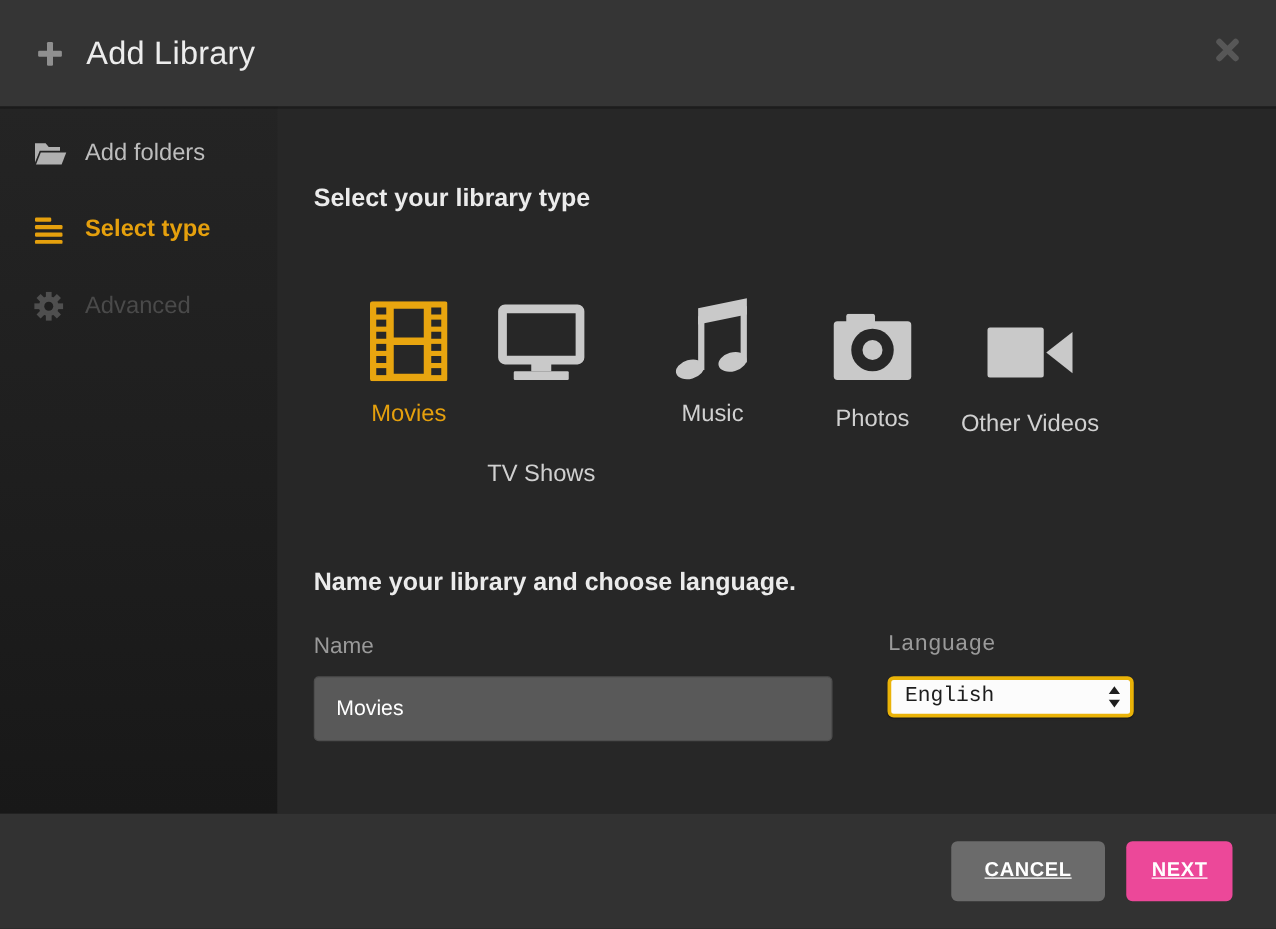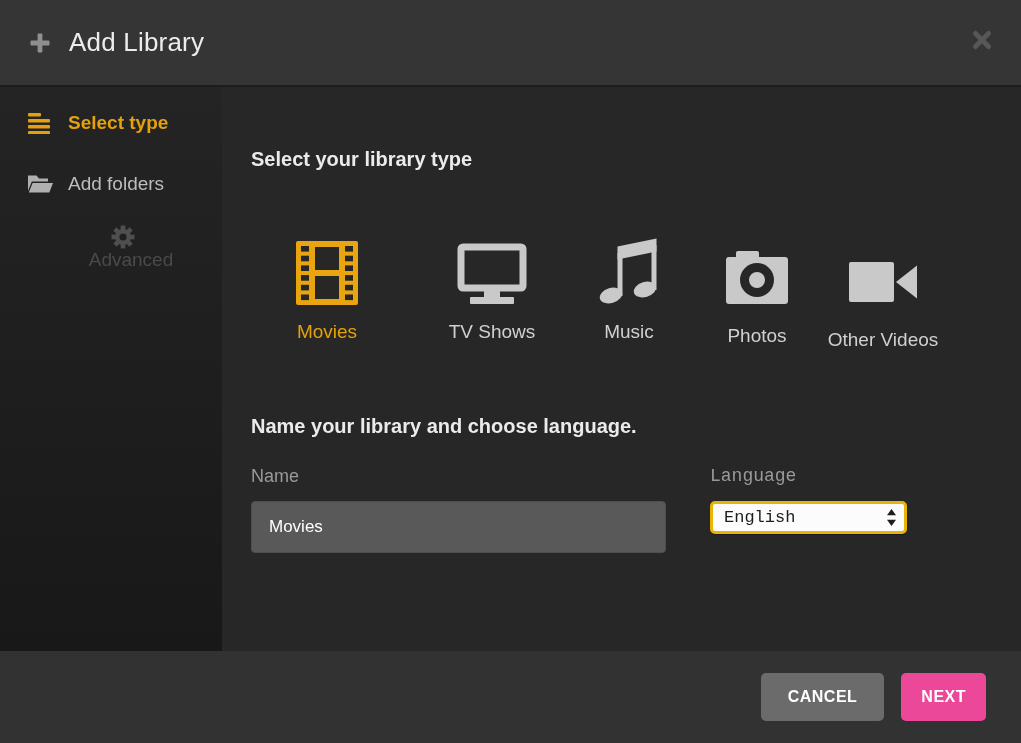--- a/index.html
+++ b/index.html
@@ -46,34 +46,34 @@
     height:40px; margin-bottom:21px;
     display:flex; align-items:center;
     padding-left:27px;
     font-size:19px;
     cursor:pointer;
   }
   .sidebar-item .s-icon { width:28px; display:flex; justify-content:flex-start; }
   .sidebar-item .s-label { margin-left:13px; }
   .sidebar-item.active  { color:#e5a00d; font-weight:700; }
   .sidebar-item.normal  { color:#bdbdbd; }
-  .sidebar-item.disabled{ color:#4a4a4a; cursor:default;flex-direction:column; }
+  .sidebar-item.disabled{ color:#4a4a4a; cursor:default; }
 
   .main { flex:1; padding:36px 0 0 29px; background:#272727; }
 
   .section-heading { font-size:20px; font-weight:700; color:#ebebeb; line-height:27px;margin-top:25px; }
 
   
   .types-row { display:flex; margin-top:66px; }
   .type-item {
     display:flex; flex-direction:column; align-items:center;
     cursor:pointer;
   }
   .t-movies { width:76px;  margin-left:38px; }
-  .t-tv     { width:90px;  margin-left:82px; }
+  .t-tv     { width:90px;  margin-left:23px;gap:48px; }
   .t-music  { width:70px;  margin-left:57px;align-items:center; }
   .t-photos { width:72px;  margin-left:57px; }
   .t-other  { width:112px; margin-left:34px; }
   .type-icon { height:66px; display:flex; align-items:flex-end; justify-content:center; }
   .type-label { margin-top:16px; font-size:19px; color:#d0d0d0; white-space:nowrap; }
   .type-item.selected .type-label { color:#e5a00d; }
 
   
   .name-section { margin-top:62px; }
   .fields-row { display:flex; margin-top:26px; }
@@ -114,20 +114,21 @@
     display:flex; align-items:center; justify-content:flex-end;
     padding-right:35px;
   }
   .btn {
     height:48px;
     border:none; border-radius:5px;
     color:#ffffff; font-weight:700; font-size:16px;
     letter-spacing:0.5px;
     font-family:"Liberation Sans", sans-serif;
     cursor:pointer;
+    text-decoration:underline;
   }
   .btn-cancel { background:#6b6b6b; padding:0 27px; }
   .btn-next   { background:#ec4899; padding:0 20px; margin-left:17px; }
 </style>
 </head>
 <body>
 
 <div class="dialog">
 
   <div class="header">
@@ -143,39 +144,39 @@
         <svg width="24" height="24" viewBox="0 0 24 24">
           <path d="M5.5 5.5 L18.5 18.5 M18.5 5.5 L5.5 18.5" stroke="#575757" stroke-width="5" stroke-linecap="round"></path>
         </svg>
       </span>
     </button>
   </div>
 
   <div class="body">
 
     <div class="sidebar">
+      <div class="sidebar-item normal">
+        <span class="s-icon">
+          <svg width="27" height="20" viewBox="0 0 27 20" fill="#b0b0b0">
+            <path d="M1 1.5 L9.5 1.5 L12 4.5 L21 4.5 L21 7.5 L4.8 7.5 L1 17 Z"></path>
+            <path d="M5.6 9 L26 9 L22.3 18.5 L1.8 18.5 Z"></path>
+          </svg>
+        </span>
+        <span class="s-label">Add folders</span>
+      </div>
       <div class="sidebar-item active">
         <span class="s-icon">
           <svg width="24" height="22" viewBox="0 0 24 22">
             <rect x="1" y="1" width="13" height="3.4" rx="1" fill="#e5a00d"></rect>
             <rect x="1" y="7" width="22" height="3.4" rx="1" fill="#e5a00d"></rect>
             <rect x="1" y="13" width="22" height="3.4" rx="1" fill="#e5a00d"></rect>
             <rect x="1" y="19" width="22" height="3.4" rx="1" fill="#e5a00d"></rect>
           </svg>
         </span>
         <span class="s-label">Select type</span>
-      </div>
-      <div class="sidebar-item normal">
-        <span class="s-icon">
-          <svg width="27" height="20" viewBox="0 0 27 20" fill="#b0b0b0">
-            <path d="M1 1.5 L9.5 1.5 L12 4.5 L21 4.5 L21 7.5 L4.8 7.5 L1 17 Z"></path>
-            <path d="M5.6 9 L26 9 L22.3 18.5 L1.8 18.5 Z"></path>
-          </svg>
-        </span>
-        <span class="s-label">Add folders</span>
       </div>
       <div class="sidebar-item disabled">
         <span class="s-icon">
           <svg width="24" height="24" viewBox="-12 -12 24 24">
             <g fill="#4f4f4f">
               <circle r="8"></circle>
               <g>
                 <rect x="-2.3" y="-11.5" width="4.6" height="6"></rect>
                 <rect x="-2.3" y="5.5" width="4.6" height="6"></rect>
                 <rect x="-11.5" y="-2.3" width="6" height="4.6"></rect>

